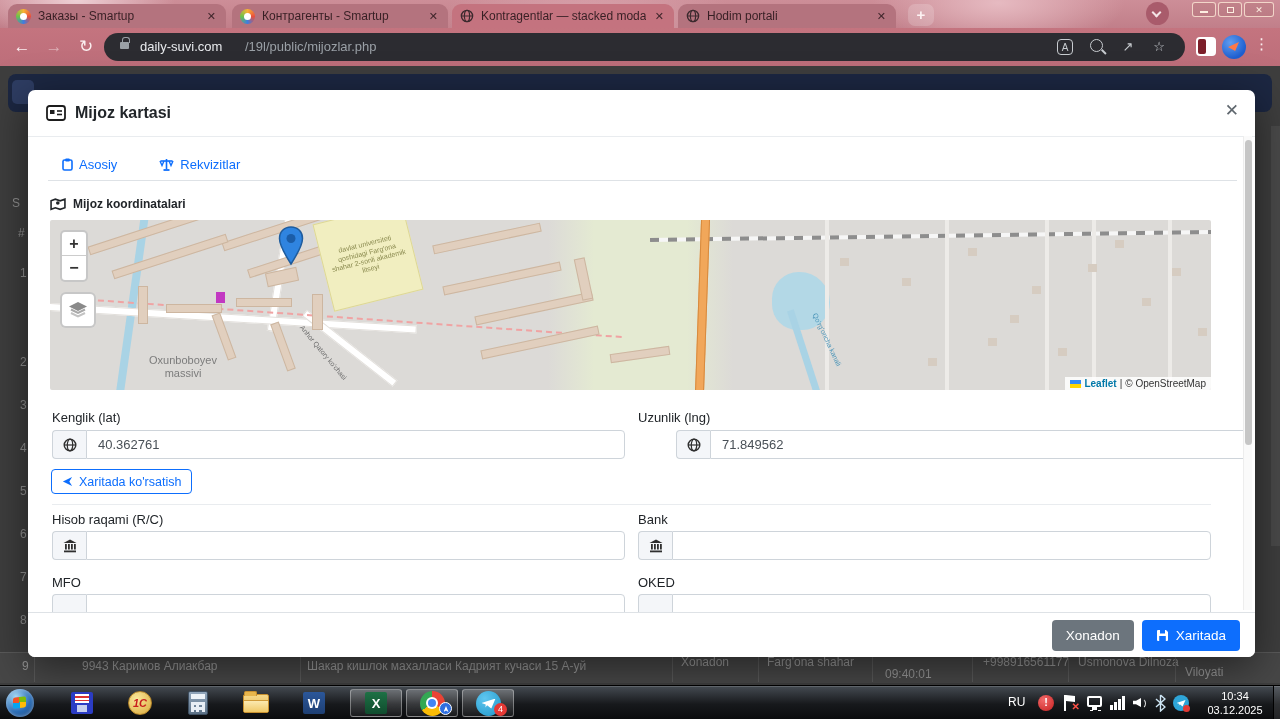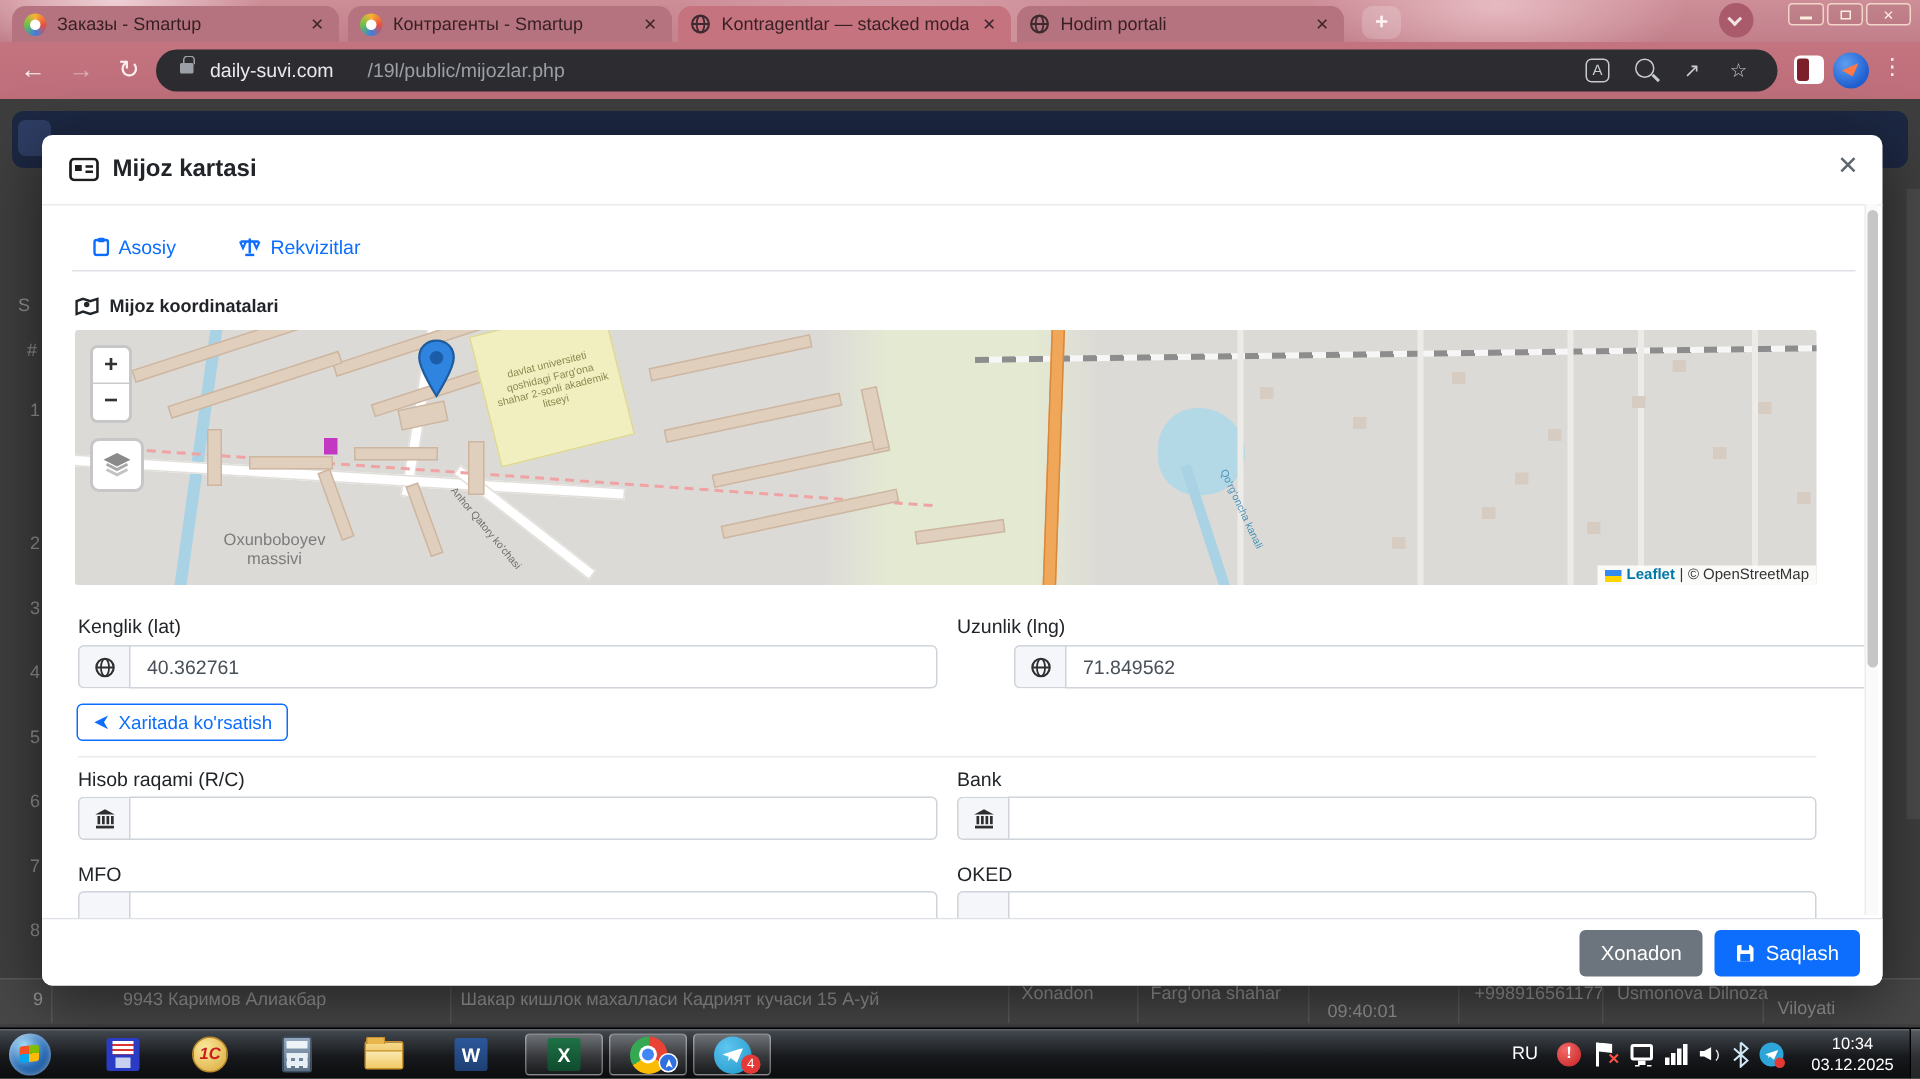--- a/index.html
+++ b/index.html
@@ -477,21 +477,21 @@
       </div>
 
     <div class="mfoot">
       <button class="btn gray">Xonadon</button>
       <button class="btn blue">
         <svg width="13" height="13" viewBox="0 0 13 13">
           <path d="M1 2 a1 1 0 0 1 1-1 h8 l2 2 v8 a1 1 0 0 1 -1 1 h-9 a1 1 0 0 1 -1-1 Z" fill="#fff"></path>
           <rect x="4" y="1" width="5" height="3.5" fill="#0d6efd"></rect>
           <rect x="3.2" y="7" width="6.6" height="5" fill="#0d6efd"></rect>
         </svg>
-        <span>Saqlash</span>
+        <span>Xaritada</span>
       </button>
     </div>
   </div>
 
   <div class="taskbar">
     <div class="start">
         <i></i>
       </div>
     <div class="tbicon" style="left:60px;">
         <span class="floppy"></span>

